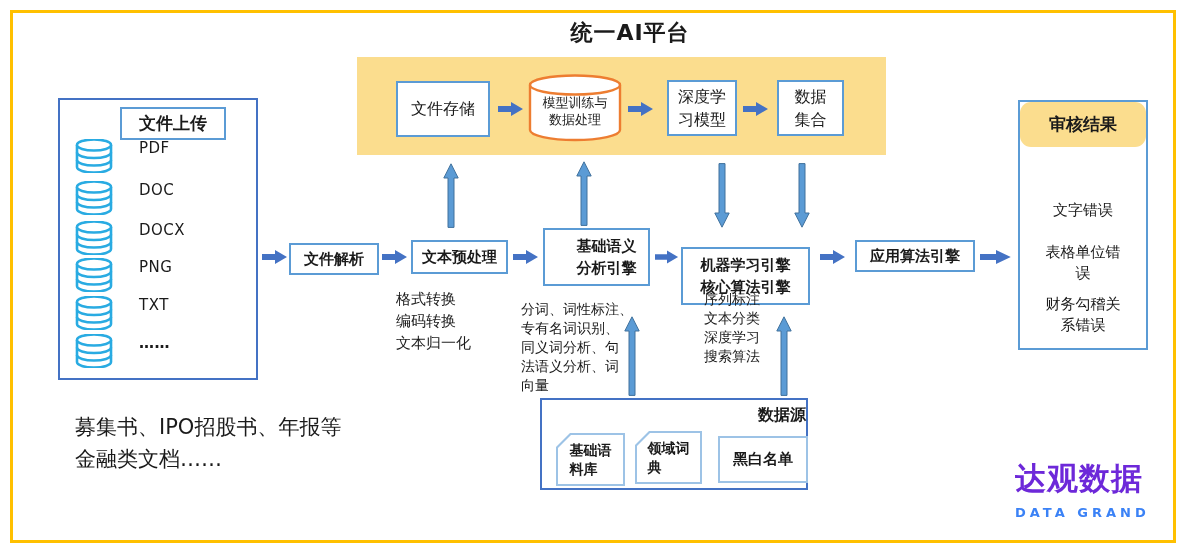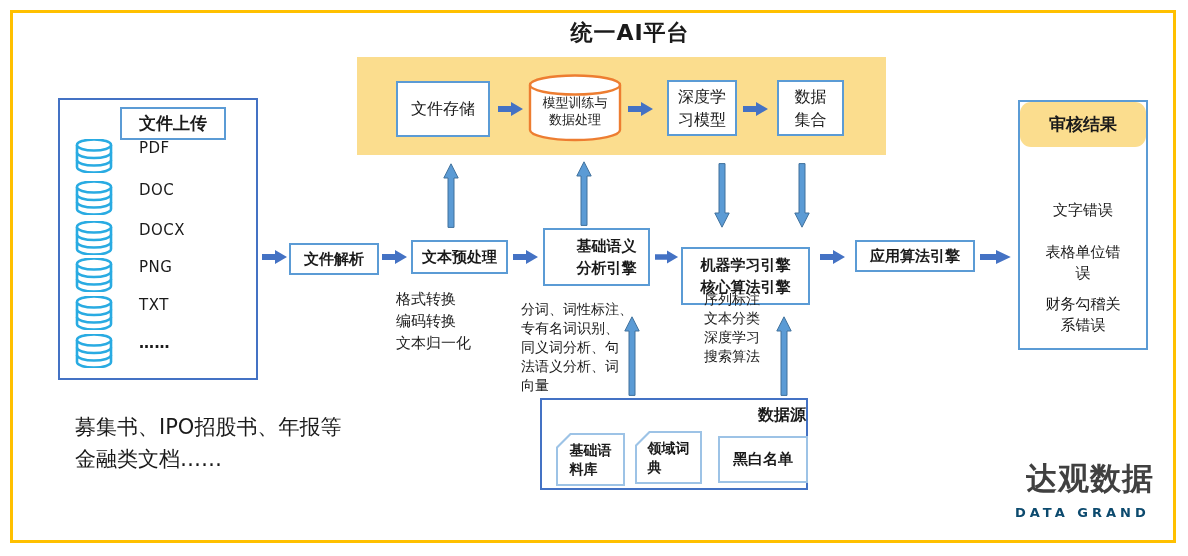--- a/index.html
+++ b/index.html
@@ -55,22 +55,22 @@
     clip-path:polygon(13px 0, 100% 0, 100% 100%, 0 100%, 0 13px);
     display:flex; align-items:center; justify-content:center;
     font-weight:bold; font-size:14px; line-height:19px; white-space:pre-line; text-align:left; }
   .card1 { left:14px; top:33px; width:69px; height:53px; }
   .card2 { left:93px; top:31px; width:67px; height:53px; }
   .ds-rect { left:176px; top:36px; width:90px; height:47px; border:2px solid #9DC3E6; font-weight:bold; font-size:15px; }
 
   .caption { left:75px; top:411px; font-size:21px; line-height:32px; white-space:pre-line; }
 
   .logo { left:1015px; top:458px; width:150px; }
-  .logo-cn { font-size:31px; font-weight:bold; color:#404040; letter-spacing:1px;text-align:center; }
-  .logo-en { font-size:13px; font-weight:bold; color:#0c4a6e; letter-spacing:4px; margin-top:5px; }
+  .logo-cn { font-size:31px; font-weight:bold; color:#6d28d9; letter-spacing:1px; }
+  .logo-en { font-size:13px; font-weight:bold; color:#3b82f6; letter-spacing:4px; margin-top:5px; }
 
   svg.arrow { display:block; }
 </style>
 </head>
 <body>
 
 <div id="canvas">
 
   <div class="abs frame"></div>
 

